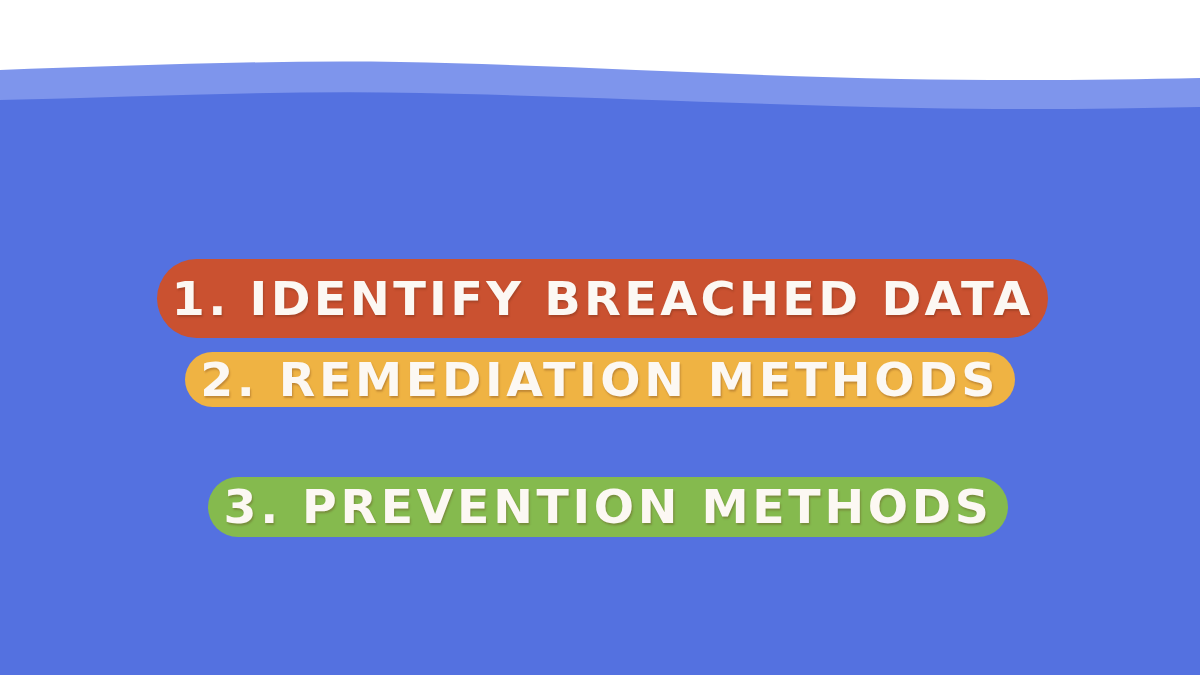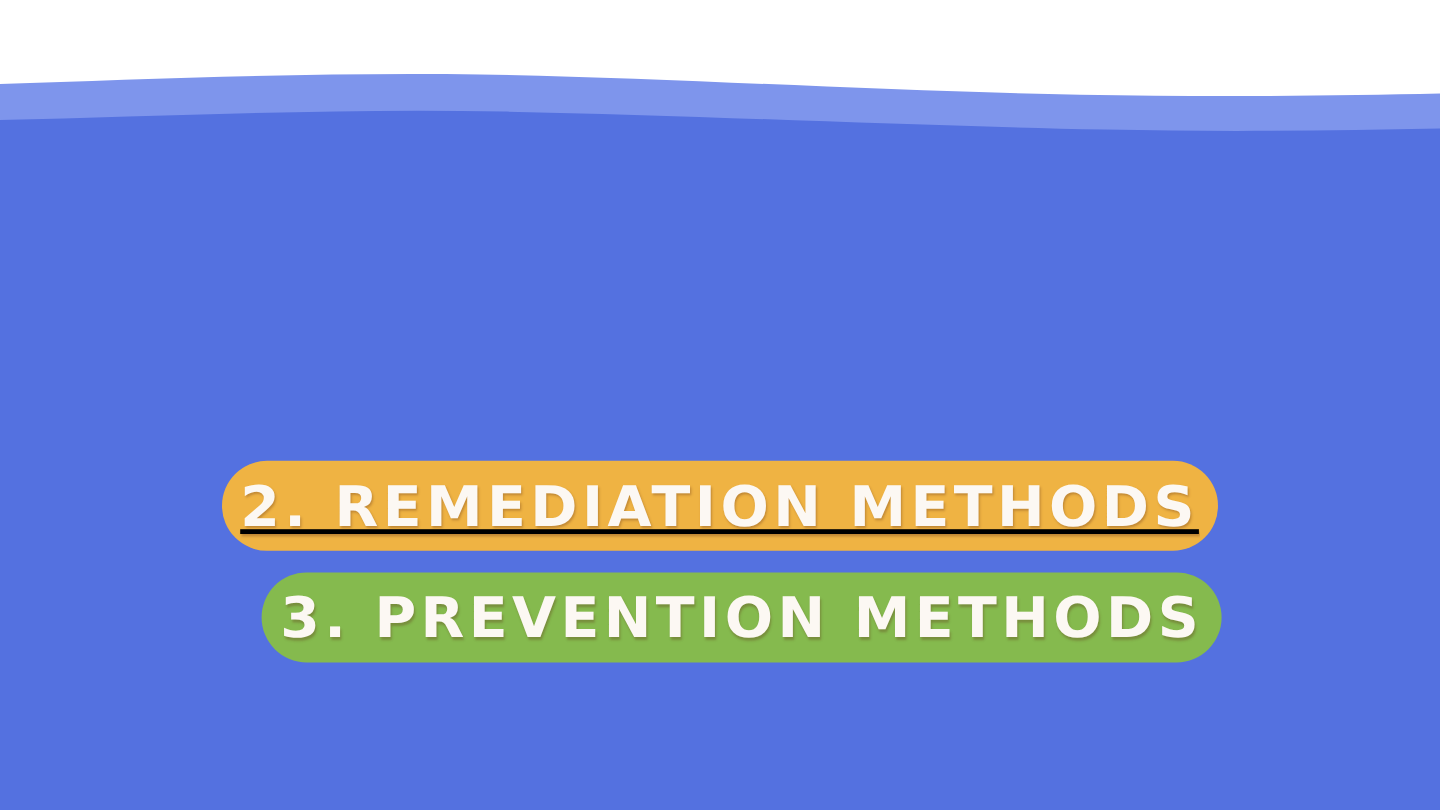--- a/index.html
+++ b/index.html
@@ -92,22 +92,22 @@
     line-height: 42px;
     letter-spacing: 3.2px;
     color: #FCF8F3;
     white-space: nowrap;
     text-shadow: 1px 2px 2px rgba(90,40,20,0.30);
     transform: scaleX(1.02);
   }
 
   
   .bar-1 { left: 157px;  top: 259px; width: 891px; height: 79px; background: #CA5130; }
-  .bar-2 { left: 185px;  top: 384px; width: 830px; height: 75px; background: #EFB343; text-decoration: underline; }
-  .bar-3 { left: 218px;  top: 477px; width: 800px; height: 75px; background: #85BA4E; }
+  .bar-2 { left: 185px;  top: 352px; width: 830px; height: 55px; background: #EFB343; }
+  .bar-3 { left: 208px;  top: 477px; width: 800px; height: 60px; background: #85BA4E; }
 
   .bar-2 .bar-label { letter-spacing: 3.6px; }
   .bar-3 .bar-label { letter-spacing: 3.6px; }
 </style>
 </head>
 <body>
 
 <div id="slide">
 
   <div class="bg-white-strip"></div>
@@ -116,20 +116,23 @@
   <svg class="bg-wave" viewBox="0 0 1200 675" preserveAspectRatio="none">
 
     <path d="M0,70 C 120,66 260,60 400,62 C 560,65 740,76 900,79 C 1010,81 1110,80 1200,78 L1200,115 L0,115 Z" fill="#7E95EC"></path>
 
     <path d="M0,100 C 140,97 280,90 420,93 C 580,96 760,105 920,108 C 1020,110 1110,109 1200,107 L1200,675 L0,675 Z" fill="#5471E0"></path>
   </svg>
 
 
   <div class="bars">
 
+    <div class="bar bar-1" style="background: rgb(202, 81, 48);">
+      <span class="bar-label" style="color: rgb(252, 248, 243); font-size: 47px;">1. IDENTIFY BREACHED DATA</span>
+    </div>
 
     <div class="bar bar-2" style="background: rgb(239, 179, 67);">
       <span class="bar-label" style="color: rgb(252, 248, 243); font-size: 46.5px;">2. REMEDIATION METHODS</span>
     </div>
 
     <div class="bar bar-3" style="background: rgb(133, 186, 78);">
       <span class="bar-label" style="color: rgb(252, 248, 243); font-size: 46.5px;">3. PREVENTION METHODS</span>
     </div>
 
   </div>

